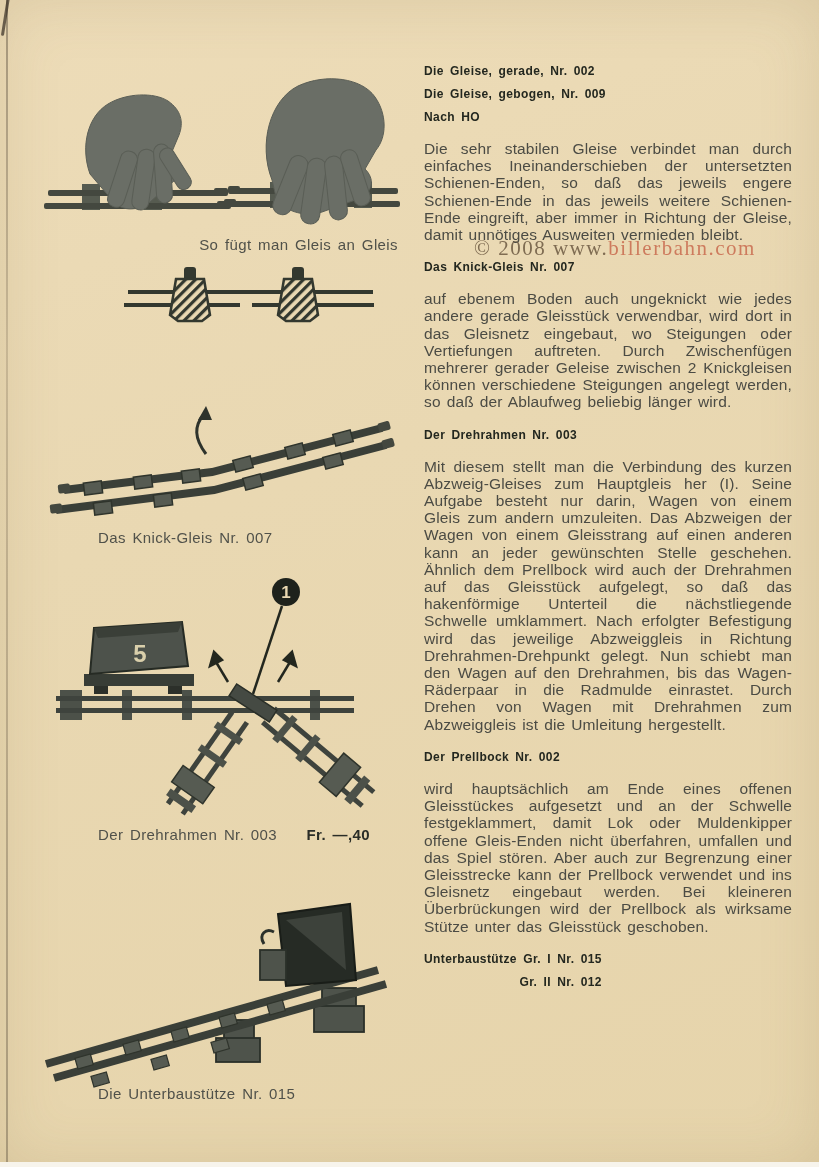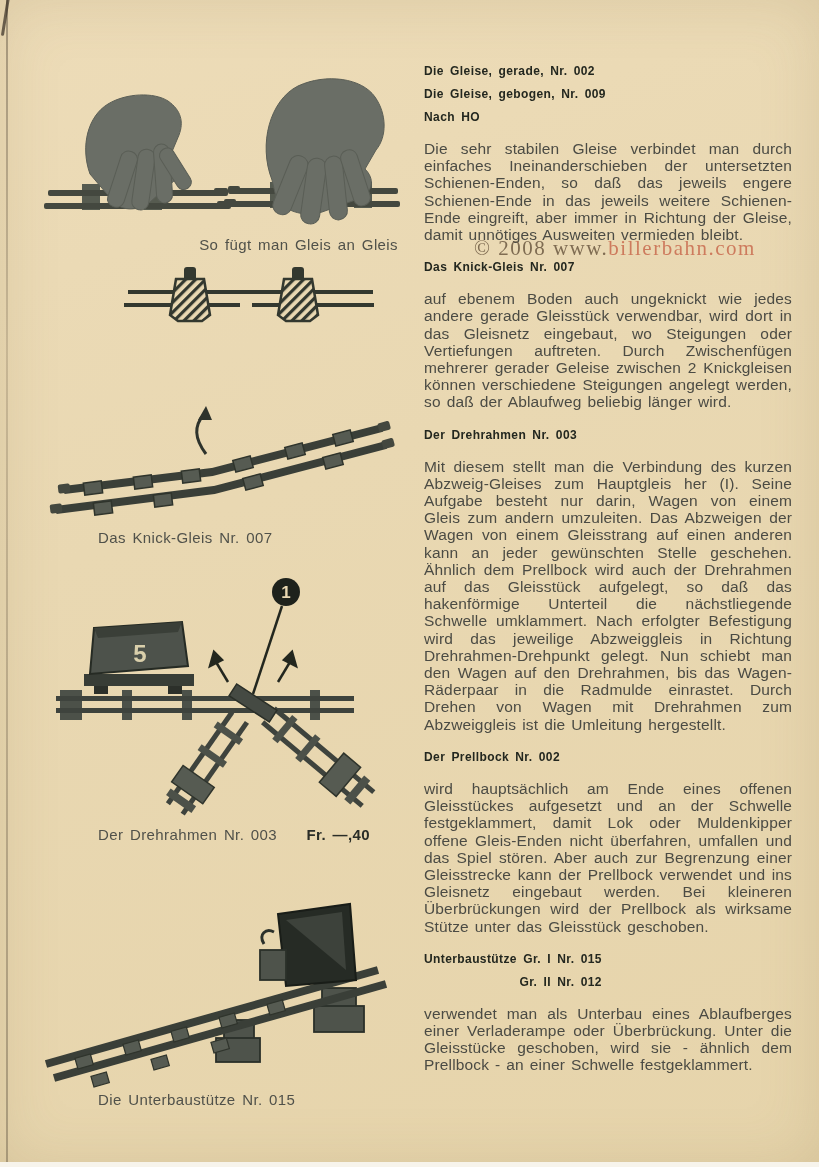--- a/index.html
+++ b/index.html
@@ -239,21 +239,21 @@
       </g>
 
       <g>
         <path d="M250,22 L322,12 L328,88 L258,94 Z" fill="#262b25" stroke="#191d18" stroke-width="2"></path>
         <path d="M258,28 L314,20 L318,78 Z" fill="#3d423b"></path>
         <rect x="232" y="58" width="26" height="30" fill="#4e534b" stroke="#2b302a" stroke-width="1.8"></rect>
         <path d="M236,52 C230,42 238,36 246,40" stroke="#2b302a" stroke-width="3" fill="none"></path>
       </g>
     </svg>
   </div>
-  <div class="caption" style="left:98px; top:1085px;margin-top:6px;">Die Unterbaustütze Nr. 015</div>
+  <div class="caption" style="left:98px; top:1085px;">Die Unterbaustütze Nr. 015</div>
 
   <div class="text-col">
 
     <div class="section">
       <div class="heading">
         <span class="h-line">Die Gleise, gerade, Nr. 002</span>
         <span class="h-line">Die Gleise, gebogen, Nr. 009</span>
         <span class="h-line">Nach HO</span>
       </div>
       <p class="body-text">Die sehr stabilen Gleise verbindet man durch einfaches Ineinanderschieben der untersetzten Schienen-Enden, so daß das jeweils engere Schienen-Ende in das jeweils weitere Schienen-Ende eingreift, aber immer in Richtung der Gleise, damit unnötiges Ausweiten vermieden bleibt.</p>
@@ -278,21 +278,20 @@
         <span class="h-line">Der Prellbock Nr. 002</span>
       </div>
       <p class="body-text">wird hauptsächlich am Ende eines offenen Gleisstückes aufgesetzt und an der Schwelle festgeklammert, damit Lok oder Muldenkipper offene Gleis-Enden nicht überfahren, umfallen und das Spiel stören. Aber auch zur Begrenzung einer Gleisstrecke kann der Prellbock verwendet und ins Gleisnetz eingebaut werden. Bei kleineren Überbrückungen wird der Prellbock als wirksame Stütze unter das Gleisstück geschoben.</p>
     </div>
 
     <div class="section">
       <div class="heading">
         <span class="h-line">Unterbaustütze Gr. I Nr. 015</span>
         <span class="h-line align-right">Gr. II Nr. 012</span>
       </div>
-      <p class="body-text">verwendet man als Unterbau eines Ablaufberges einer Verladerampe oder Überbrückung. Unter die Gleisstücke geschoben, wird sie - ähnlich dem Prellbock - an einer Schwelle festgeklammert.</p>
     </div>
 
   </div>
 
   <div class="watermark">
     <span class="wm-prefix">© 2008 www.</span><span class="wm-domain">billerbahn.com</span>
   </div>
 
   <div class="edge-bottom"></div>
 </div>

